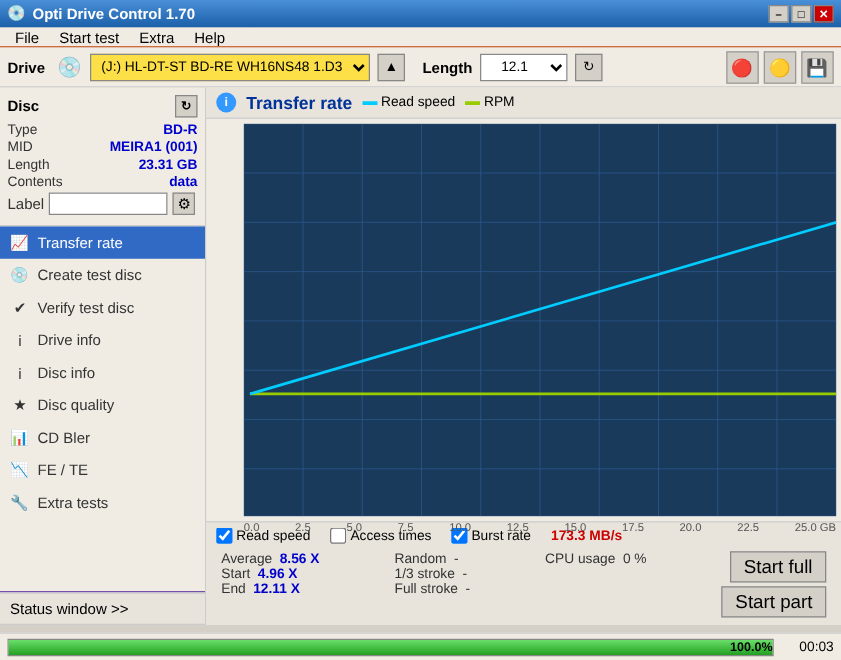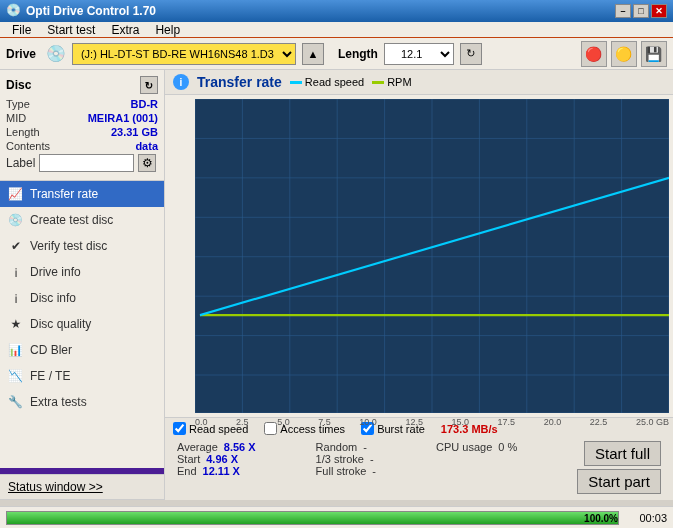--- a/index.html
+++ b/index.html
@@ -123,22 +123,21 @@
       padding: 5px 8px;
       cursor: pointer;
       font-size: 12px;
       color: #333;
     }
     .nav-item.active { background: #316ac5; color: white; }
     .nav-icon { width: 16px; height: 16px; display: flex; align-items: center; justify-content: center; font-size: 12px; }
 
     
     .sidebar-bottom {
-      border-top: 6px solid #4c1d95;
-      text-decoration: underline;
+      border-top: 1px solid #4c1d95;
     }
     .status-window-btn {
       display: flex; align-items: center; justify-content: space-between;
       padding: 5px 8px;
       cursor: pointer;
       font-size: 12px;
       background: #e8e4dc;
       border-top: 1px solid #ccc;
       border-bottom: 1px solid #ccc;
     }

